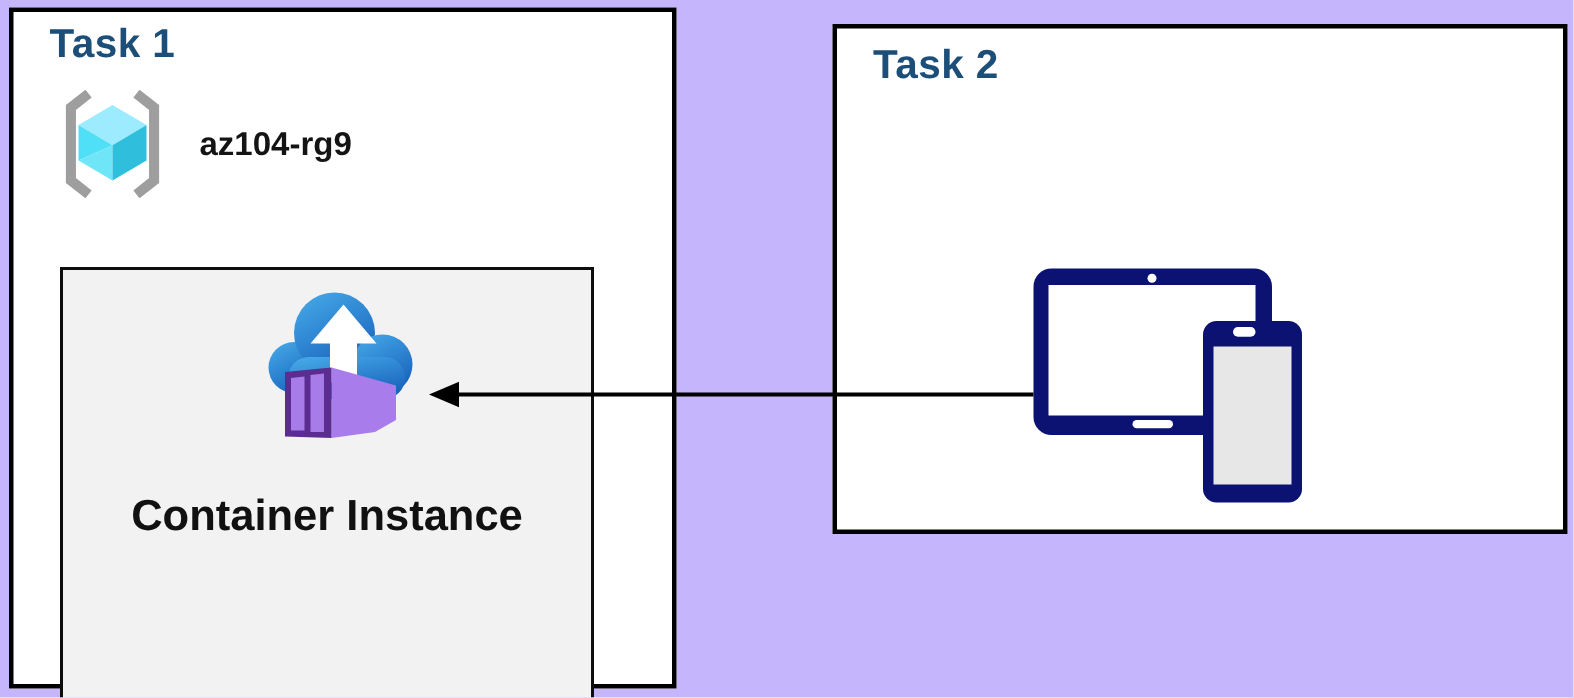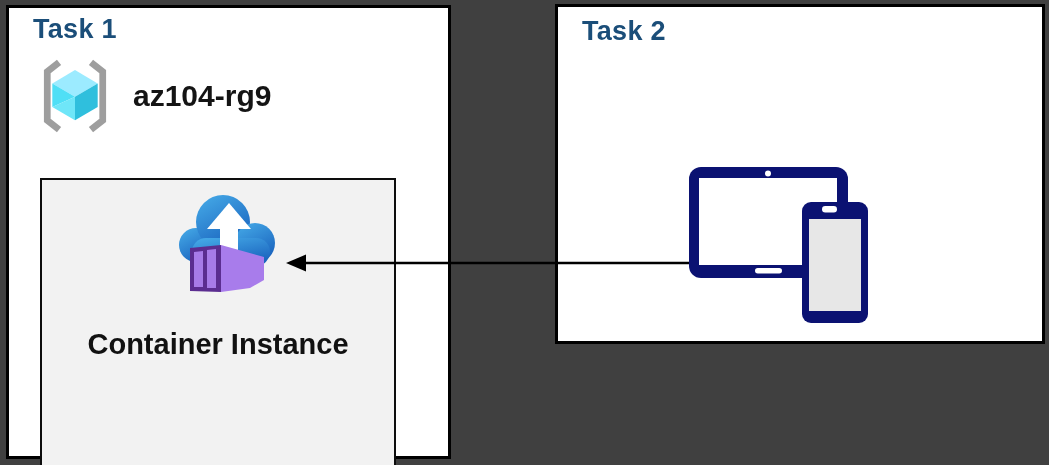--- a/index.html
+++ b/index.html
@@ -1,35 +1,35 @@
 <!DOCTYPE html>
 <html><head>
 <meta charset="utf-8">
 <style>
   html,body { margin:0; padding:0; background:#ffffff; }
   .canvas {
-    position:relative; width:1049px; height:465px; background:#404040;
+    position:relative; width:1049px; height:465px; background:#c4b5fd;
     font-family:"Liberation Sans", sans-serif; overflow:hidden;
   }
   .task-box {
     position:absolute; background:#ffffff; border:3px solid #000000;
     box-sizing:border-box;
   }
   #task1-box { left:6px; top:5px; width:445px; height:454px; }
-  #task2-box { left:555px; top:4px; width:490px; height:340px; }
+  #task2-box { left:555px; top:16px; width:490px; height:340px; }
   .task-title {
     position:absolute; left:24px; top:6px;
     font-size:27px; font-weight:bold; color:#1B4E79; letter-spacing:0.3px;
   }
   #task2-box .task-title { top:9px; }
   .rg-row {
     position:absolute; left:24px; top:50px;
     display:flex; align-items:center; gap:16px;
   }
-  .rg-name { font-size:30px; font-weight:bold; color:#141414; }
+  .rg-name { font-size:22px; font-weight:bold; color:#141414; }
   .inner-box {
     position:absolute; left:31px; top:170px; width:356px; height:306px;
     background:#F2F2F2; border:2.5px solid #0d0d0d; box-sizing:border-box;
   }
   .aci-icon { position:absolute; left:132px; top:10px; }
   .inner-label {
     position:absolute; left:0; top:148px; width:100%;
     text-align:center; font-size:29px; font-weight:bold; color:#111111;
   }
   .devices-icon { position:absolute; left:130px; top:159px; }

